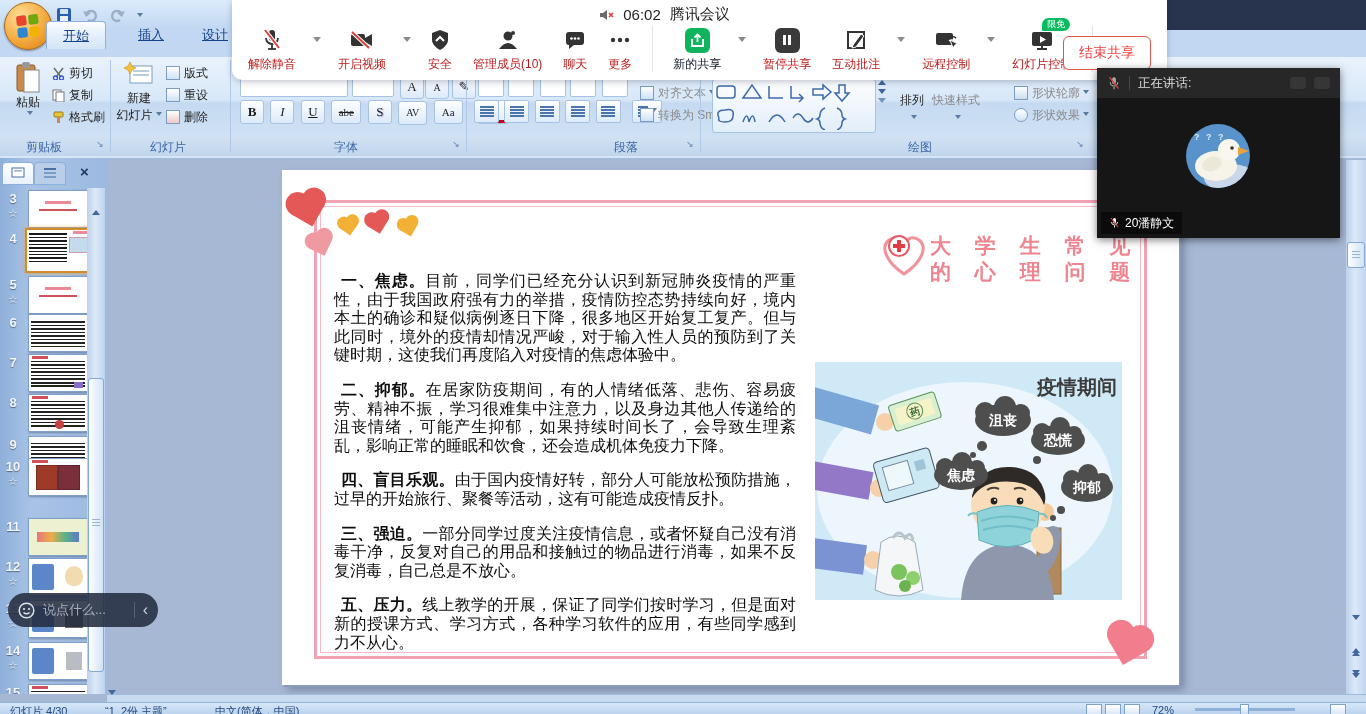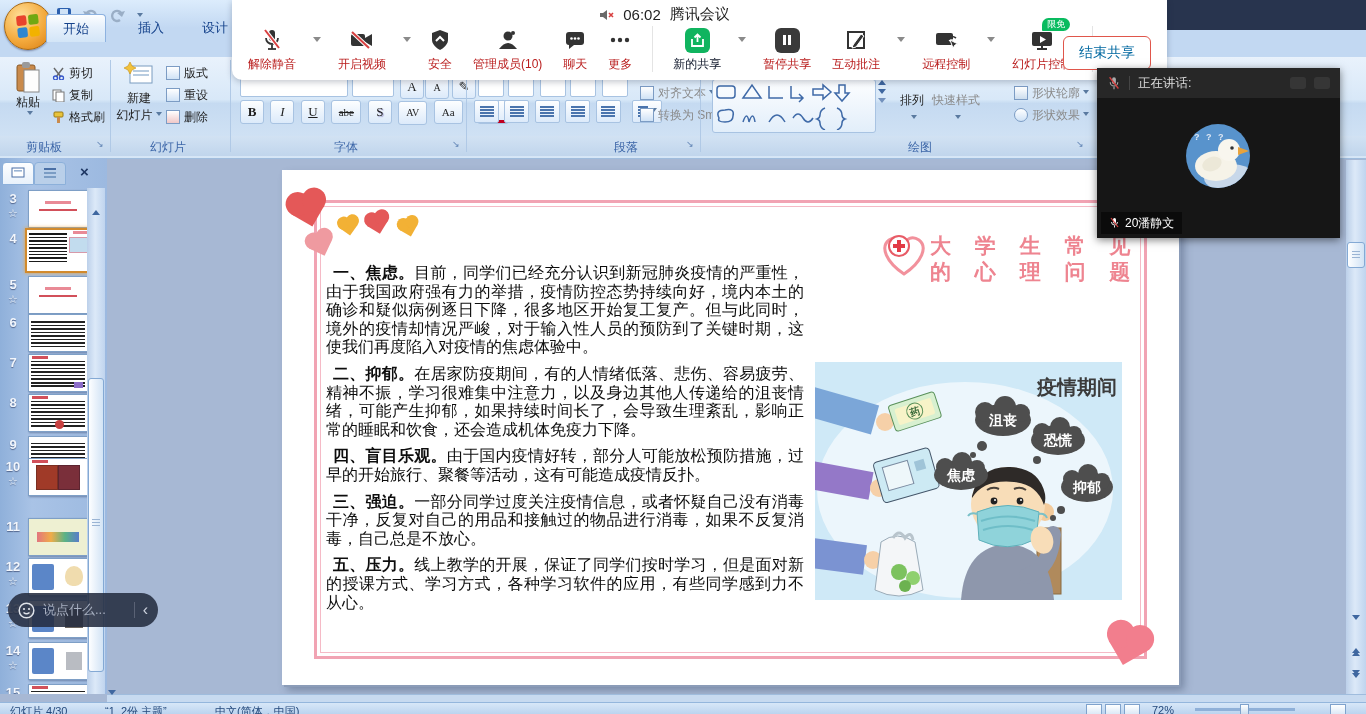--- a/index.html
+++ b/index.html
@@ -16,21 +16,21 @@
   .rlabelrow{left:0;top:136px;width:1366px;height:20px;background:linear-gradient(#d2e2f3,#c0d5ec);}
   .gdiv{top:60px;width:1px;height:92px;background:#b0c9e6;}
   .glabel{font-size:12px;color:#3c66a8;top:139px;}
   .glaunch{font-size:9px;color:#5f83b4;top:139px;}
   .officeball{left:4px;top:2px;width:46px;height:46px;border-radius:50%;
       background:radial-gradient(circle at 35% 30%,#ffe09a,#f3a93c 55%,#d87c10);
       border:1px solid #a96a14;box-shadow:0 1px 2px rgba(0,0,40,.4);}
   .oflogo{left:12px;top:12px;width:22px;height:22px;transform:rotate(-6deg);display:grid;
       grid-template-columns:10px 10px;grid-gap:2px;}
   .oflogo i{width:10px;height:10px;border-radius:2px;display:block;}
-  .tab{top:14px;height:27px;line-height:27px;padding:0 16px;font-size:13px;color:#15428b;}
+  .tab{top:21px;height:27px;line-height:27px;padding:0 16px;font-size:13px;color:#15428b;text-decoration:underline;}
   .tab.active{background:linear-gradient(#fdfeff,#e6f0fb 45%,#d3e5f7);border:1px solid #8db2e0;
       border-bottom:none;border-radius:4px 4px 0 0;color:#15428b;}
   .bigbtn{display:flex;flex-direction:column;align-items:center;font-size:12px;color:#1e1e1e;}
   .rsmall{display:flex;align-items:center;height:20px;font-size:12px;color:#1e1e1e;white-space:nowrap;}
   .ric{width:12px;height:12px;display:inline-block;margin-right:4px;border:1px solid #7c9cc4;
       background:linear-gradient(#ffffff,#cfe2f6);flex:0 0 auto;}
   .fb{width:22px;height:22px;border:1px solid #a8c3e2;border-radius:3px;margin-right:2px;
       background:linear-gradient(#fdfeff,#dceafa);display:inline-flex;align-items:center;justify-content:center;
       font-family:"Liberation Serif",serif;font-size:13px;color:#1e1e1e;}
   .ai{width:23px;height:21px;border:1px solid #a8c3e2;border-radius:2px;margin-right:1px;
@@ -42,21 +42,21 @@
   #mtoolbar{left:232px;top:0;width:935px;height:80px;background:#fff;border-radius:0 0 10px 10px;
       box-shadow:0 2px 6px rgba(20,30,60,.25);z-index:50;}
   .mt-title{position:absolute;top:5px;left:0;right:0;display:flex;justify-content:center;align-items:center;
       gap:9px;font-size:15px;color:#1f1f1f;padding-right:70px;}
   .mt-row{position:absolute;top:26px;left:12px;display:flex;align-items:flex-start;gap:13px;}
   .mt-btn{position:relative;display:flex;flex-direction:column;align-items:center;gap:3px;padding:1px 4px;cursor:default;}
   .mt-ic{height:26px;display:flex;align-items:center;justify-content:center;}
   .mt-lb{font-size:12px;color:#b91c1c;white-space:nowrap;}
   .mt-caret{width:0;height:0;border:4px solid transparent;border-top:5px solid #8a8a8a;margin-top:11px;}
   .mt-div{width:1px;height:46px;background:#e4e4e4;margin:0 3px;}
-  .mt-end{position:absolute;right:16px;top:36px;border:1px solid #e0564b;color:#0369a1;font-size:14px;
+  .mt-end{position:absolute;right:16px;top:36px;border:1px solid #e0564b;color:#ef4444;font-size:14px;
       padding:7px 15px;border-radius:6px;background:#fff;}
   .gsq{width:25px;height:25px;border-radius:6px;display:flex;align-items:center;justify-content:center;}
   .badge{position:absolute;top:-9px;right:-16px;background:#09bb5f;color:#fff;font-size:9px;line-height:13px;
       padding:0 5px;border-radius:7px 7px 7px 1px;}
   
   #vpanel{left:1097px;top:68px;width:243px;height:170px;background:#151515;z-index:60;box-shadow:0 2px 8px rgba(0,0,0,.5);}
   #vhead{position:absolute;left:0;top:0;right:0;height:30px;background:#272727;display:flex;align-items:center;
       padding:0 10px;gap:8px;color:#ddd;font-size:12.5px;}
   .vfade{width:16px;height:12px;background:#3d3d3d;border-radius:3px;opacity:.7;}
   #vbody{position:absolute;left:0;top:30px;right:0;bottom:0;background:#161616;}
@@ -106,21 +106,21 @@
   #slide{left:282px;top:170px;width:897px;height:515px;background:#fff;
       box-shadow:2px 2px 0 #8b9cb8,5px 5px 8px rgba(60,75,105,.45);}
   .f1{position:absolute;left:32px;right:32px;top:30px;bottom:26px;border:3px solid #f1a3b3;}
   .f2{position:absolute;left:38px;right:38px;top:36px;bottom:32px;border:1px solid #f5bac6;}
   .heart{position:absolute;background:currentColor;z-index:3;}
   .heart::before,.heart::after{content:"";position:absolute;width:100%;height:100%;border-radius:50%;background:currentColor;}
   .heart::before{top:-50%;left:0;}
   .heart::after{left:50%;top:0;}
   .stitle{position:absolute;left:648px;font-size:21px;font-weight:bold;color:#ee8490;letter-spacing:9px;white-space:nowrap;}
   .stext{position:absolute;left:36px;top:86px;width:494px;font-size:16px;line-height:18.6px;text-align:justify;color:#0d0d0d;}
-  .stext p{margin:8px;text-indent:7px;}
+  .stext p{margin:16px;text-indent:7px;}
   .stext b{font-weight:bold;}
   #statusbar{left:0;top:702px;width:1366px;height:12px;background:linear-gradient(#d7e7f8,#b9d2ee);
       border-top:1px solid #94b6dc;overflow:hidden;color:#24497c;font-size:11px;}
   #statusbar .it{position:absolute;top:1px;white-space:nowrap;}
   .vbtn{width:14px;height:11px;border:1px solid #7fa2cc;background:linear-gradient(#fff,#d4e4f5);display:inline-block;}
 </style>
 </head>
 <body>
 
 <div id="root">

